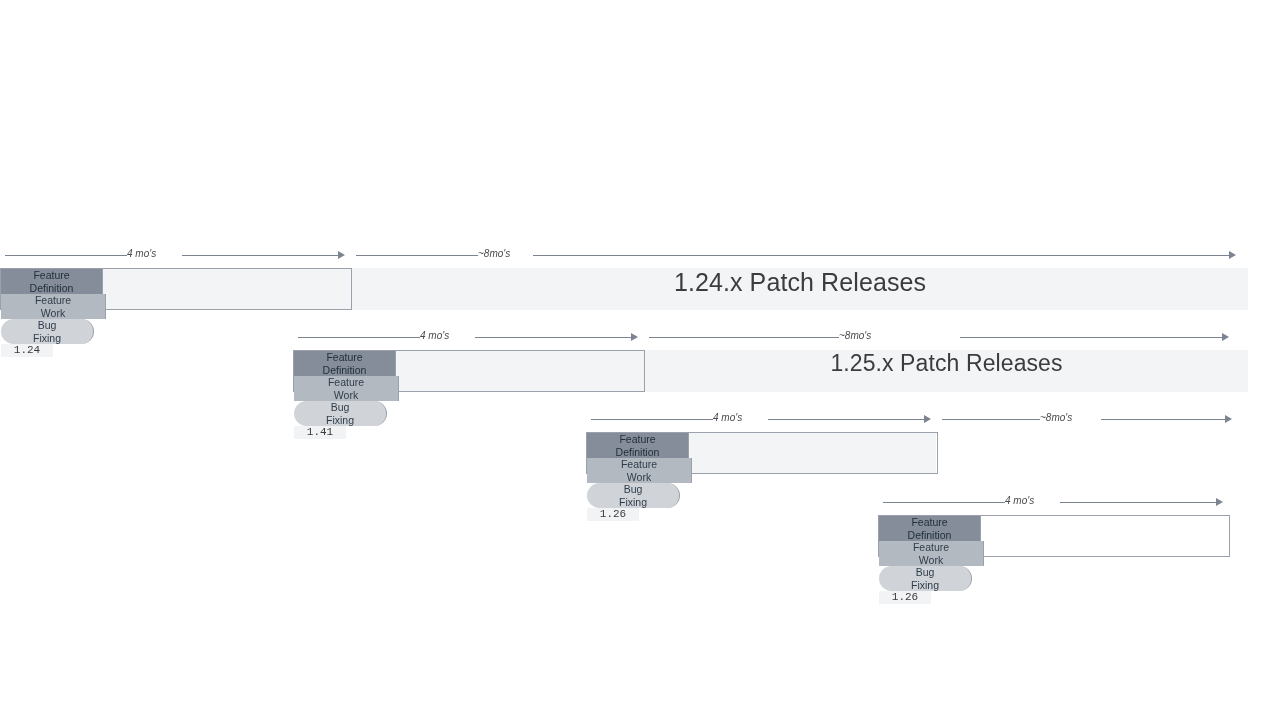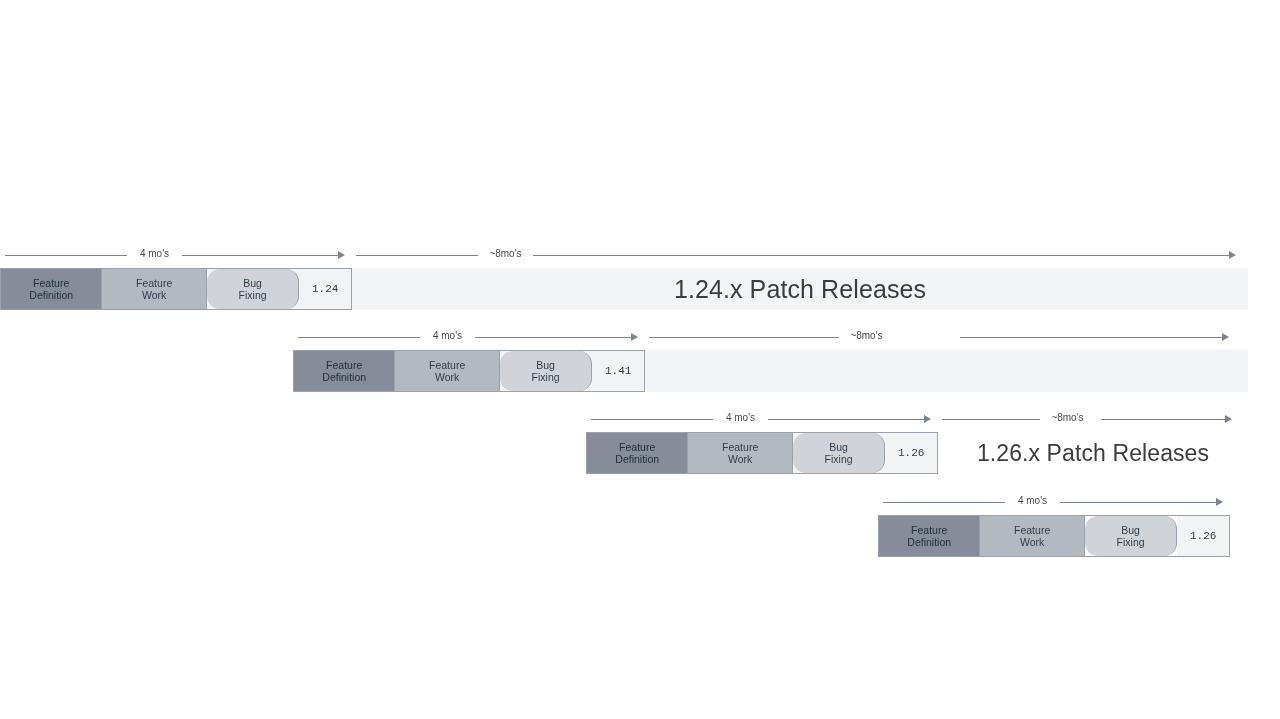--- a/index.html
+++ b/index.html
@@ -13,30 +13,31 @@
   
   .release-row{position:absolute;height:82px;}
 
   
   .patch-strip{
     position:absolute;top:23px;height:42px;
     background:#f2f4f6;
   }
   .patch-label{
     position:absolute;top:23px;height:42px;
-    display:flex;align-items:center;justify-content:center;
+    display:flex;justify-content:center;
     color:#3c3c3c;white-space:nowrap;
     letter-spacing:0.1px;
   }
 
   
   .phase-bar{
     position:absolute;top:23px;height:42px;
     display:flex;box-sizing:border-box;
     border:1px solid #9aa1aa;
+    flex-direction:column;
   }
   .phase{
     box-sizing:border-box;
     display:flex;flex-direction:column;
     align-items:center;justify-content:center;
     font-size:10.5px;line-height:12.5px;
     color:#2f3c4a;text-align:center;
     border-right:1px solid #9aa1aa;
   }
   .phase:last-child{border-right:none;}
@@ -52,21 +53,22 @@
   }
   .arrow-head{
     position:absolute;top:6px;width:0;height:0;
     border-top:4px solid transparent;
     border-bottom:4px solid transparent;
     border-left:7px solid #7b8490;
   }
   .arrow-text{
     position:absolute;top:3px;
     font-size:10px;color:#4a4a4a;white-space:nowrap;
-    text-align:center;
+    text-align:left;
+    font-style:italic;
   }
 </style>
 </head>
 <body>
 
 <div id="stage">
 
   <div class="release-row" style="left:0px;top:245px;width:1280px;">
 
     <div class="patch-strip" style="left:0px;width:1248px;"></div>
@@ -105,20 +107,23 @@
       <div class="phase phase-ver" style="width:52px;">
         <span>1.24</span>
       </div>
     </div>
   </div>
 
   <div class="release-row" style="left:293px;top:327px;width:987px;">
 
     <div class="patch-strip" style="left:0px;width:955px;"></div>
 
+    <div class="patch-label" style="left:352px;width:603px;font-size:23px;">
+      <span>1.25.x Patch Releases</span>
+    </div>
 
     <div class="arrow-group" style="left:5px;top:0px;width:340px;">
       <div class="arrow-line" style="left:0px;width:122px;"></div>
       <div class="arrow-text" style="left:122px;width:55px;">4 mo's</div>
       <div class="arrow-line" style="left:177px;width:156px;"></div>
       <div class="arrow-head" style="left:333px;"></div>
     </div>
 
     <div class="arrow-group" style="left:356px;top:0px;width:580px;">
       <div class="arrow-line" style="left:0px;width:190px;"></div>
@@ -143,23 +148,20 @@
       <div class="phase phase-ver" style="width:52px;">
         <span>1.41</span>
       </div>
     </div>
   </div>
 
   <div class="release-row" style="left:586px;top:409px;width:694px;">
 
     <div class="patch-strip" style="left:0px;width:350px;"></div>
 
-    <div class="patch-label" style="left:352px;width:310px;font-size:23px;">
-      <span>1.26.x Patch Releases</span>
-    </div>
 
     <div class="arrow-group" style="left:5px;top:0px;width:340px;">
       <div class="arrow-line" style="left:0px;width:122px;"></div>
       <div class="arrow-text" style="left:122px;width:55px;">4 mo's</div>
       <div class="arrow-line" style="left:177px;width:156px;"></div>
       <div class="arrow-head" style="left:333px;"></div>
     </div>
 
     <div class="arrow-group" style="left:356px;top:0px;width:290px;">
       <div class="arrow-line" style="left:0px;width:98px;"></div>

